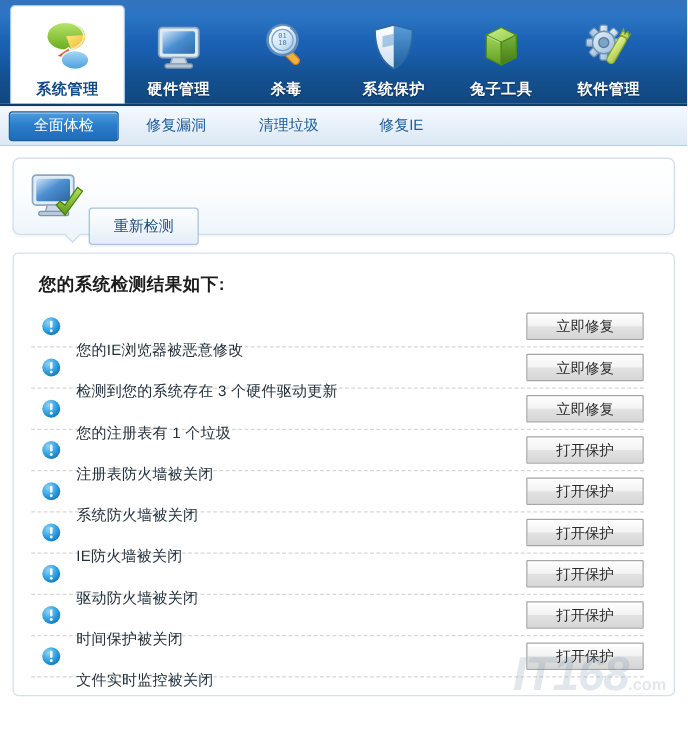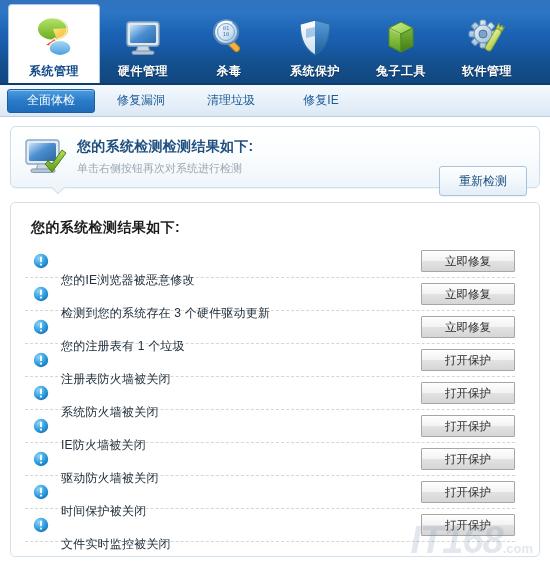--- a/index.html
+++ b/index.html
@@ -403,24 +403,20 @@
                   <stop offset="1" stop-color="#5c9b16"></stop>
               </linearGradient>
             </defs>
             <rect x="5" y="5" width="33" height="24" rx="3" fill="#e2ecf5" stroke="#8ea8c1" stroke-width="1.4"></rect>
             <rect x="8" y="8" width="27" height="18" rx="1.5" fill="url(#bScr)"></rect>
             <path d="M17 29 L27 29 L29 35 L15 35 Z" fill="#ccd9e6" stroke="#8ea8c1" stroke-width="1.1"></path>
             <rect x="10" y="34" width="24" height="3.4" rx="1.6" fill="#b7c8d8" stroke="#8095a9" stroke-width="1"></rect>
             <path d="M24 29 L31 37 L45 18 L41 15 L31 29 L27 26 Z" fill="url(#chk)" stroke="#49800f" stroke-width="1"></path>
           </svg>
         </span>
-        <div class="banner-texts">
-          <div class="banner-title">您的系统检测检测结果如下:</div>
-          <div class="banner-sub">单击右侧按钮再次对系统进行检测</div>
-        </div>
         <button class="btn-rescan">重新检测</button>
       </div>
       <span class="banner-tail"></span>
     </div>
 
     <div class="results">
       <div class="results-title">您的系统检测结果如下:</div>
 
       <div class="row">
         <span class="warn-icon">

